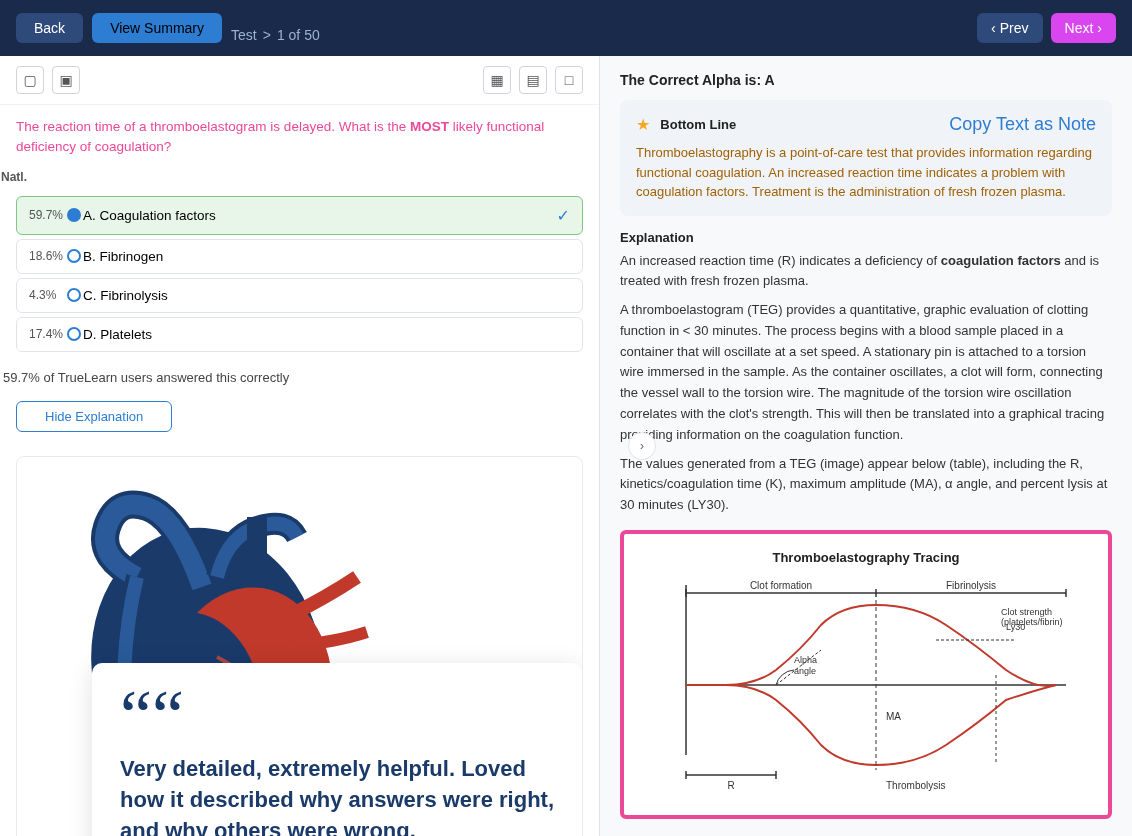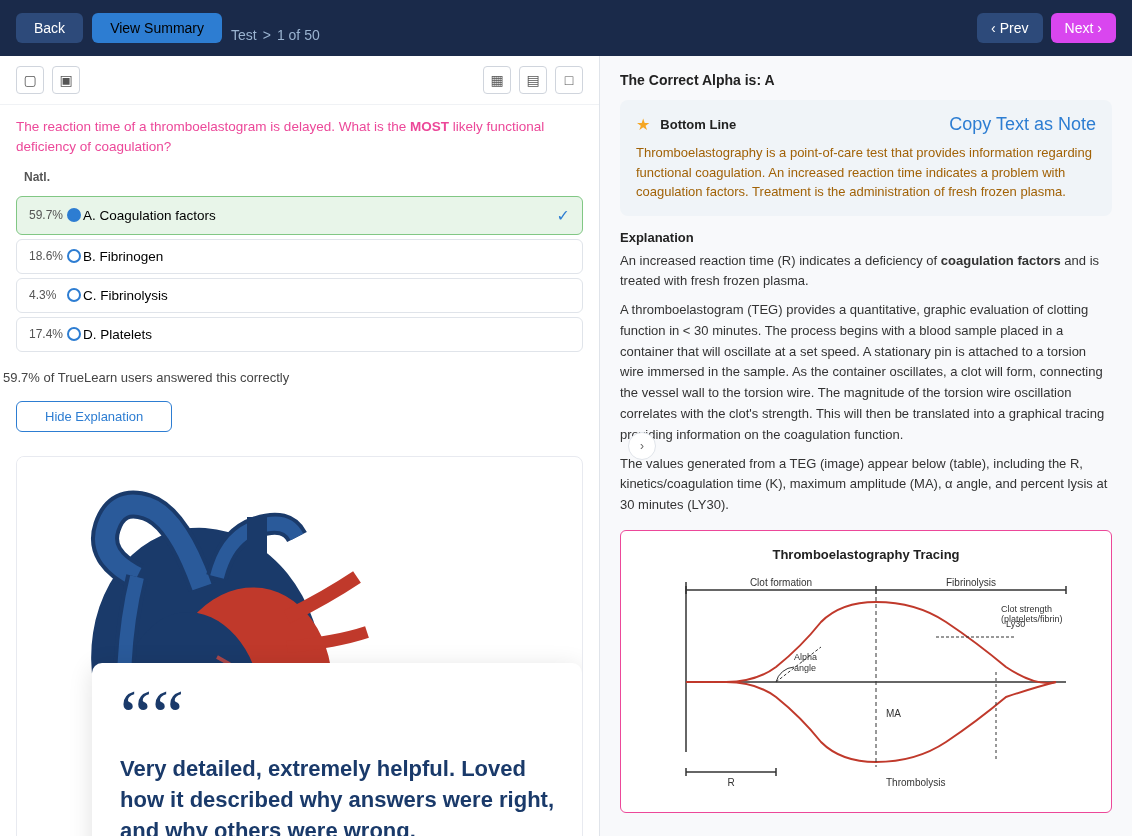--- a/index.html
+++ b/index.html
@@ -94,21 +94,21 @@
 
     .question-text {
       padding: 12px 16px 8px;
       font-size: 13.5px;
       color: #ec4899;
       line-height: 1.5;
     }
     .question-text strong { font-weight: 700; }
 
     .natl-label {
-      padding: 4px 24px 8px;
+      padding: 4px 1px 8px;
       font-size: 12px;
       color: #555;
       font-weight: 600;
     }
 
     .answer-option {
       margin: 4px 16px;
       border: 1px solid #e0e4ea;
       border-radius: 6px;
       padding: 9px 12px;
@@ -240,21 +240,21 @@
     .bottom-line-content { font-size: 13px; color: #a16207; line-height: 1.5; }
 
     .explanation-section { margin-bottom: 14px; }
     .explanation-title { font-size: 13px; font-weight: 700; color: #222; margin-bottom: 6px; }
     .explanation-text { font-size: 13px; color: #333; line-height: 1.6; margin-bottom: 8px; }
     .explanation-text strong { font-weight: 700; }
 
     
     .teg-chart-container {
       background: #fff;
-      border: 1px solid #ec4899;
+      border: 4px solid #ec4899;
       border-radius: 6px;
       padding: 16px;
       margin-top: 10px;
     }
     .teg-chart-title {
       text-align: center;
       font-size: 13px;
       font-weight: 700;
       color: #222;
       margin-bottom: 10px;

